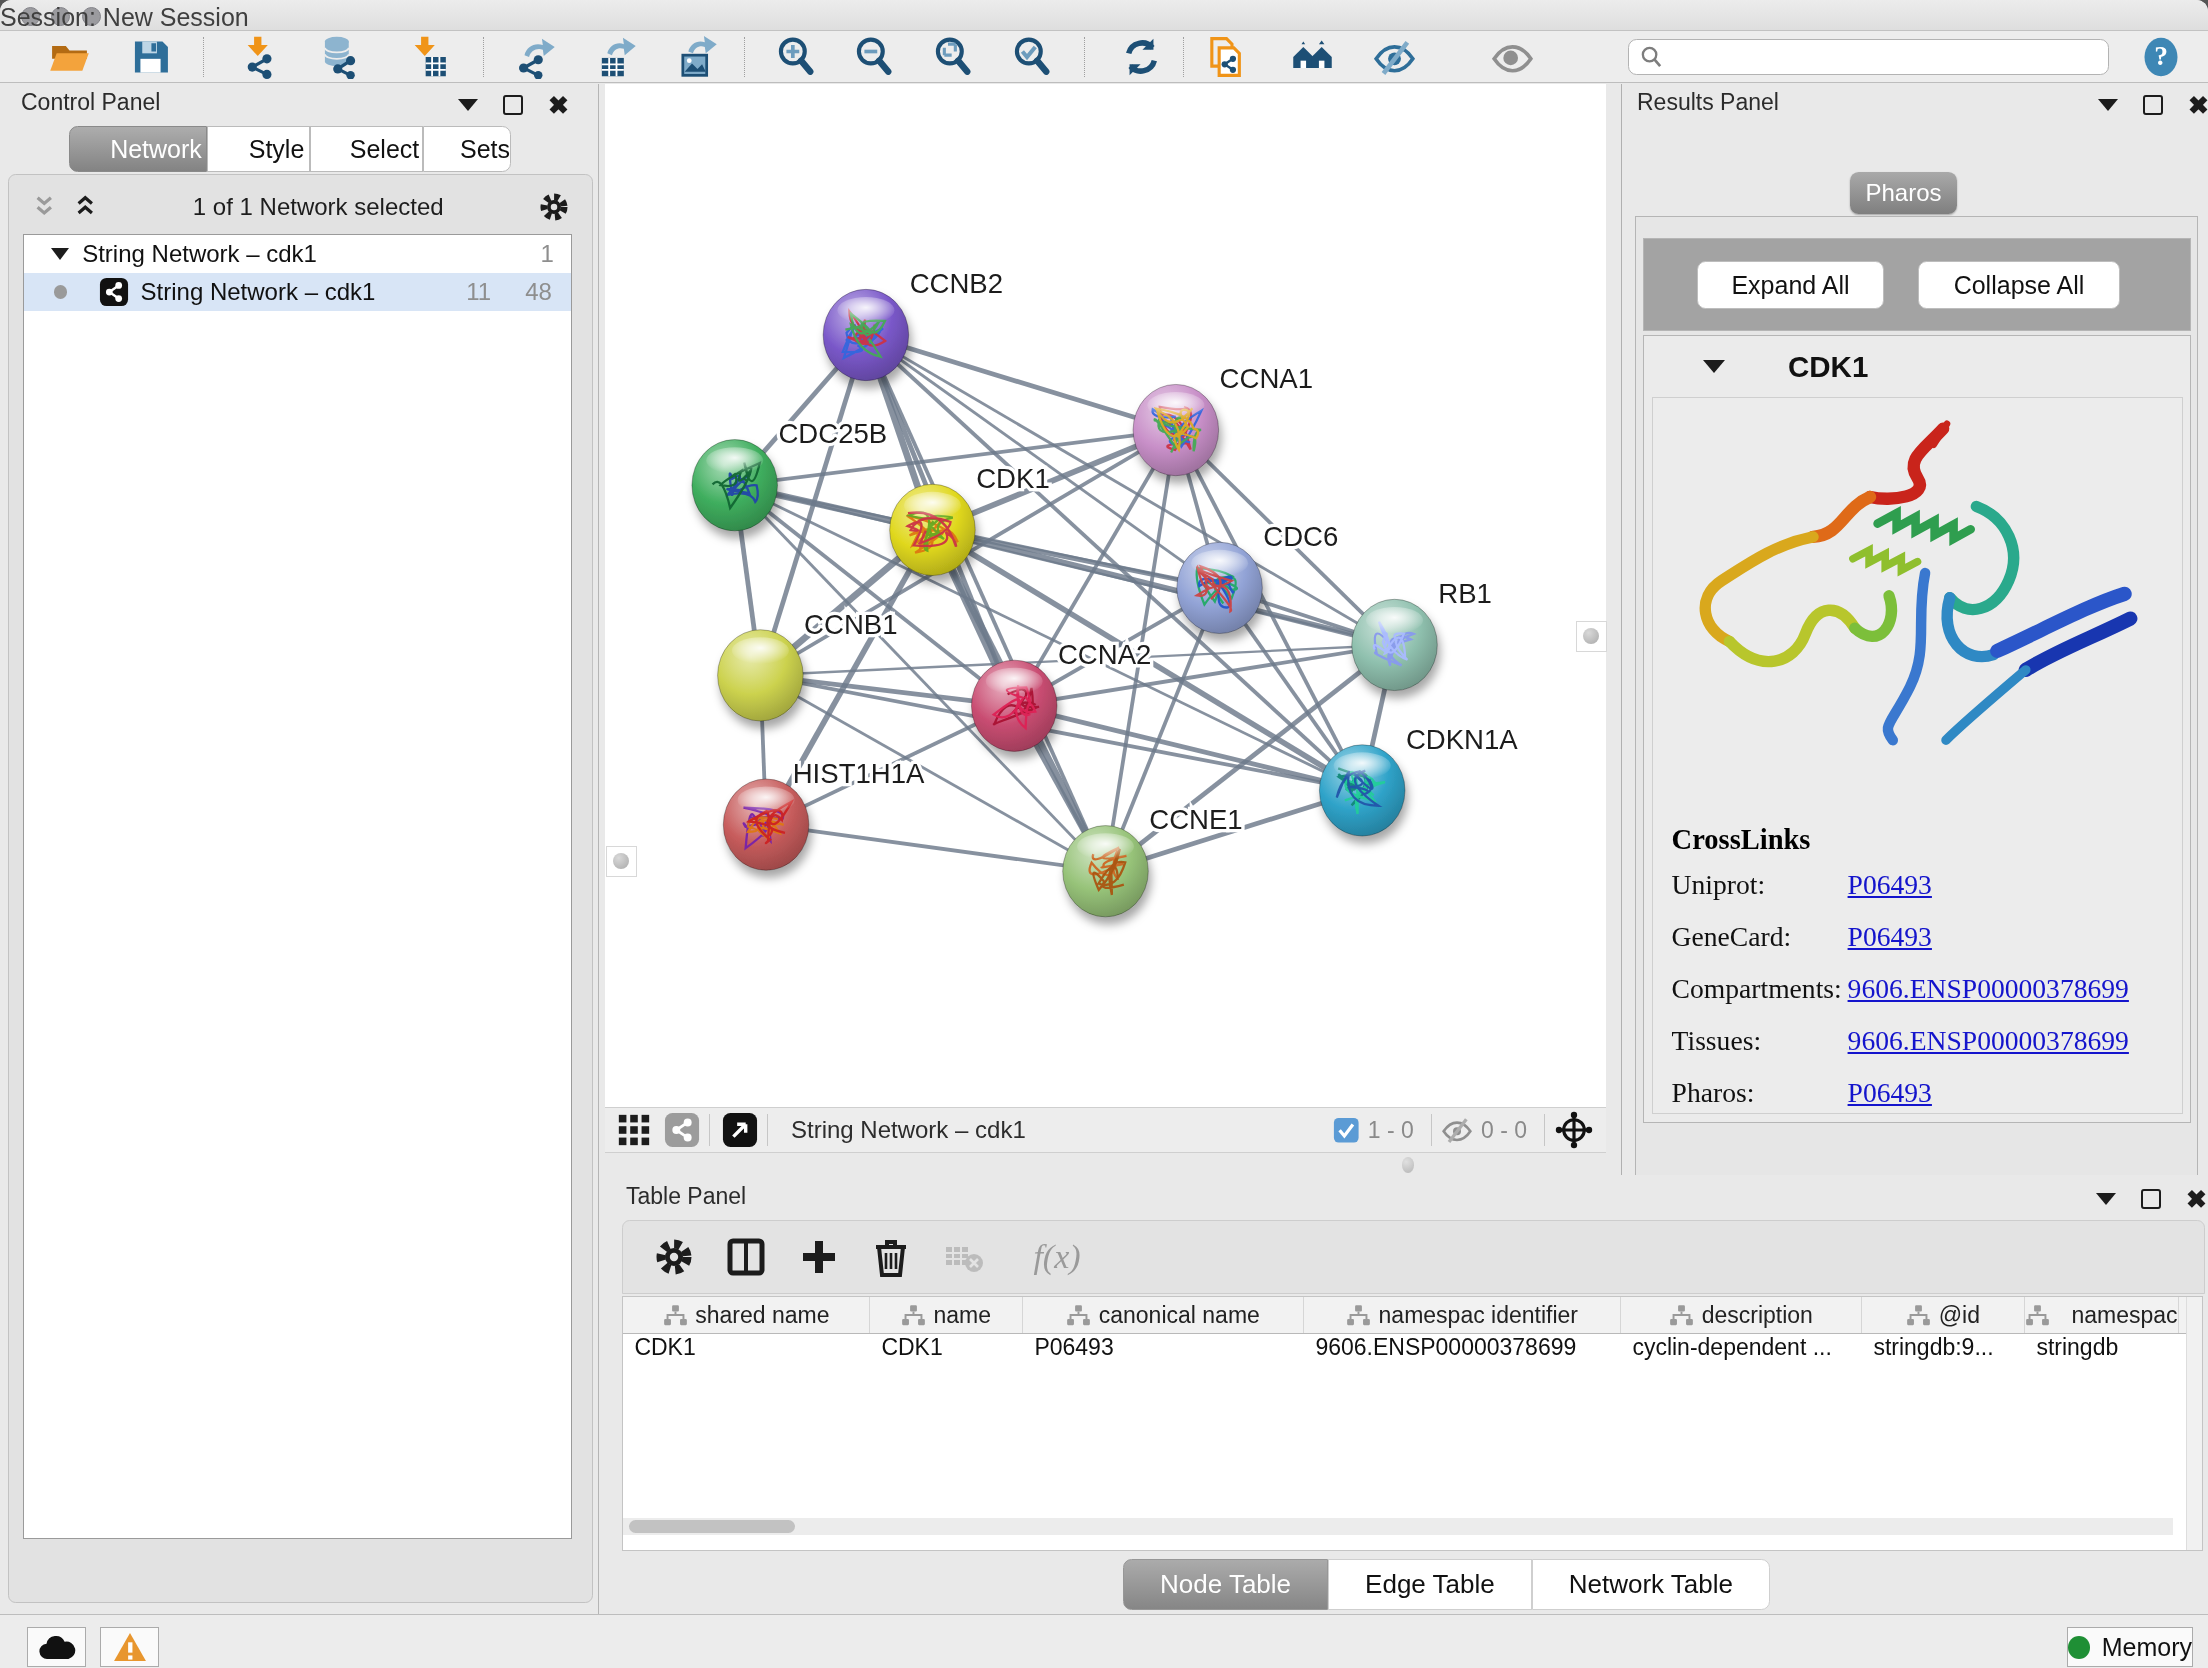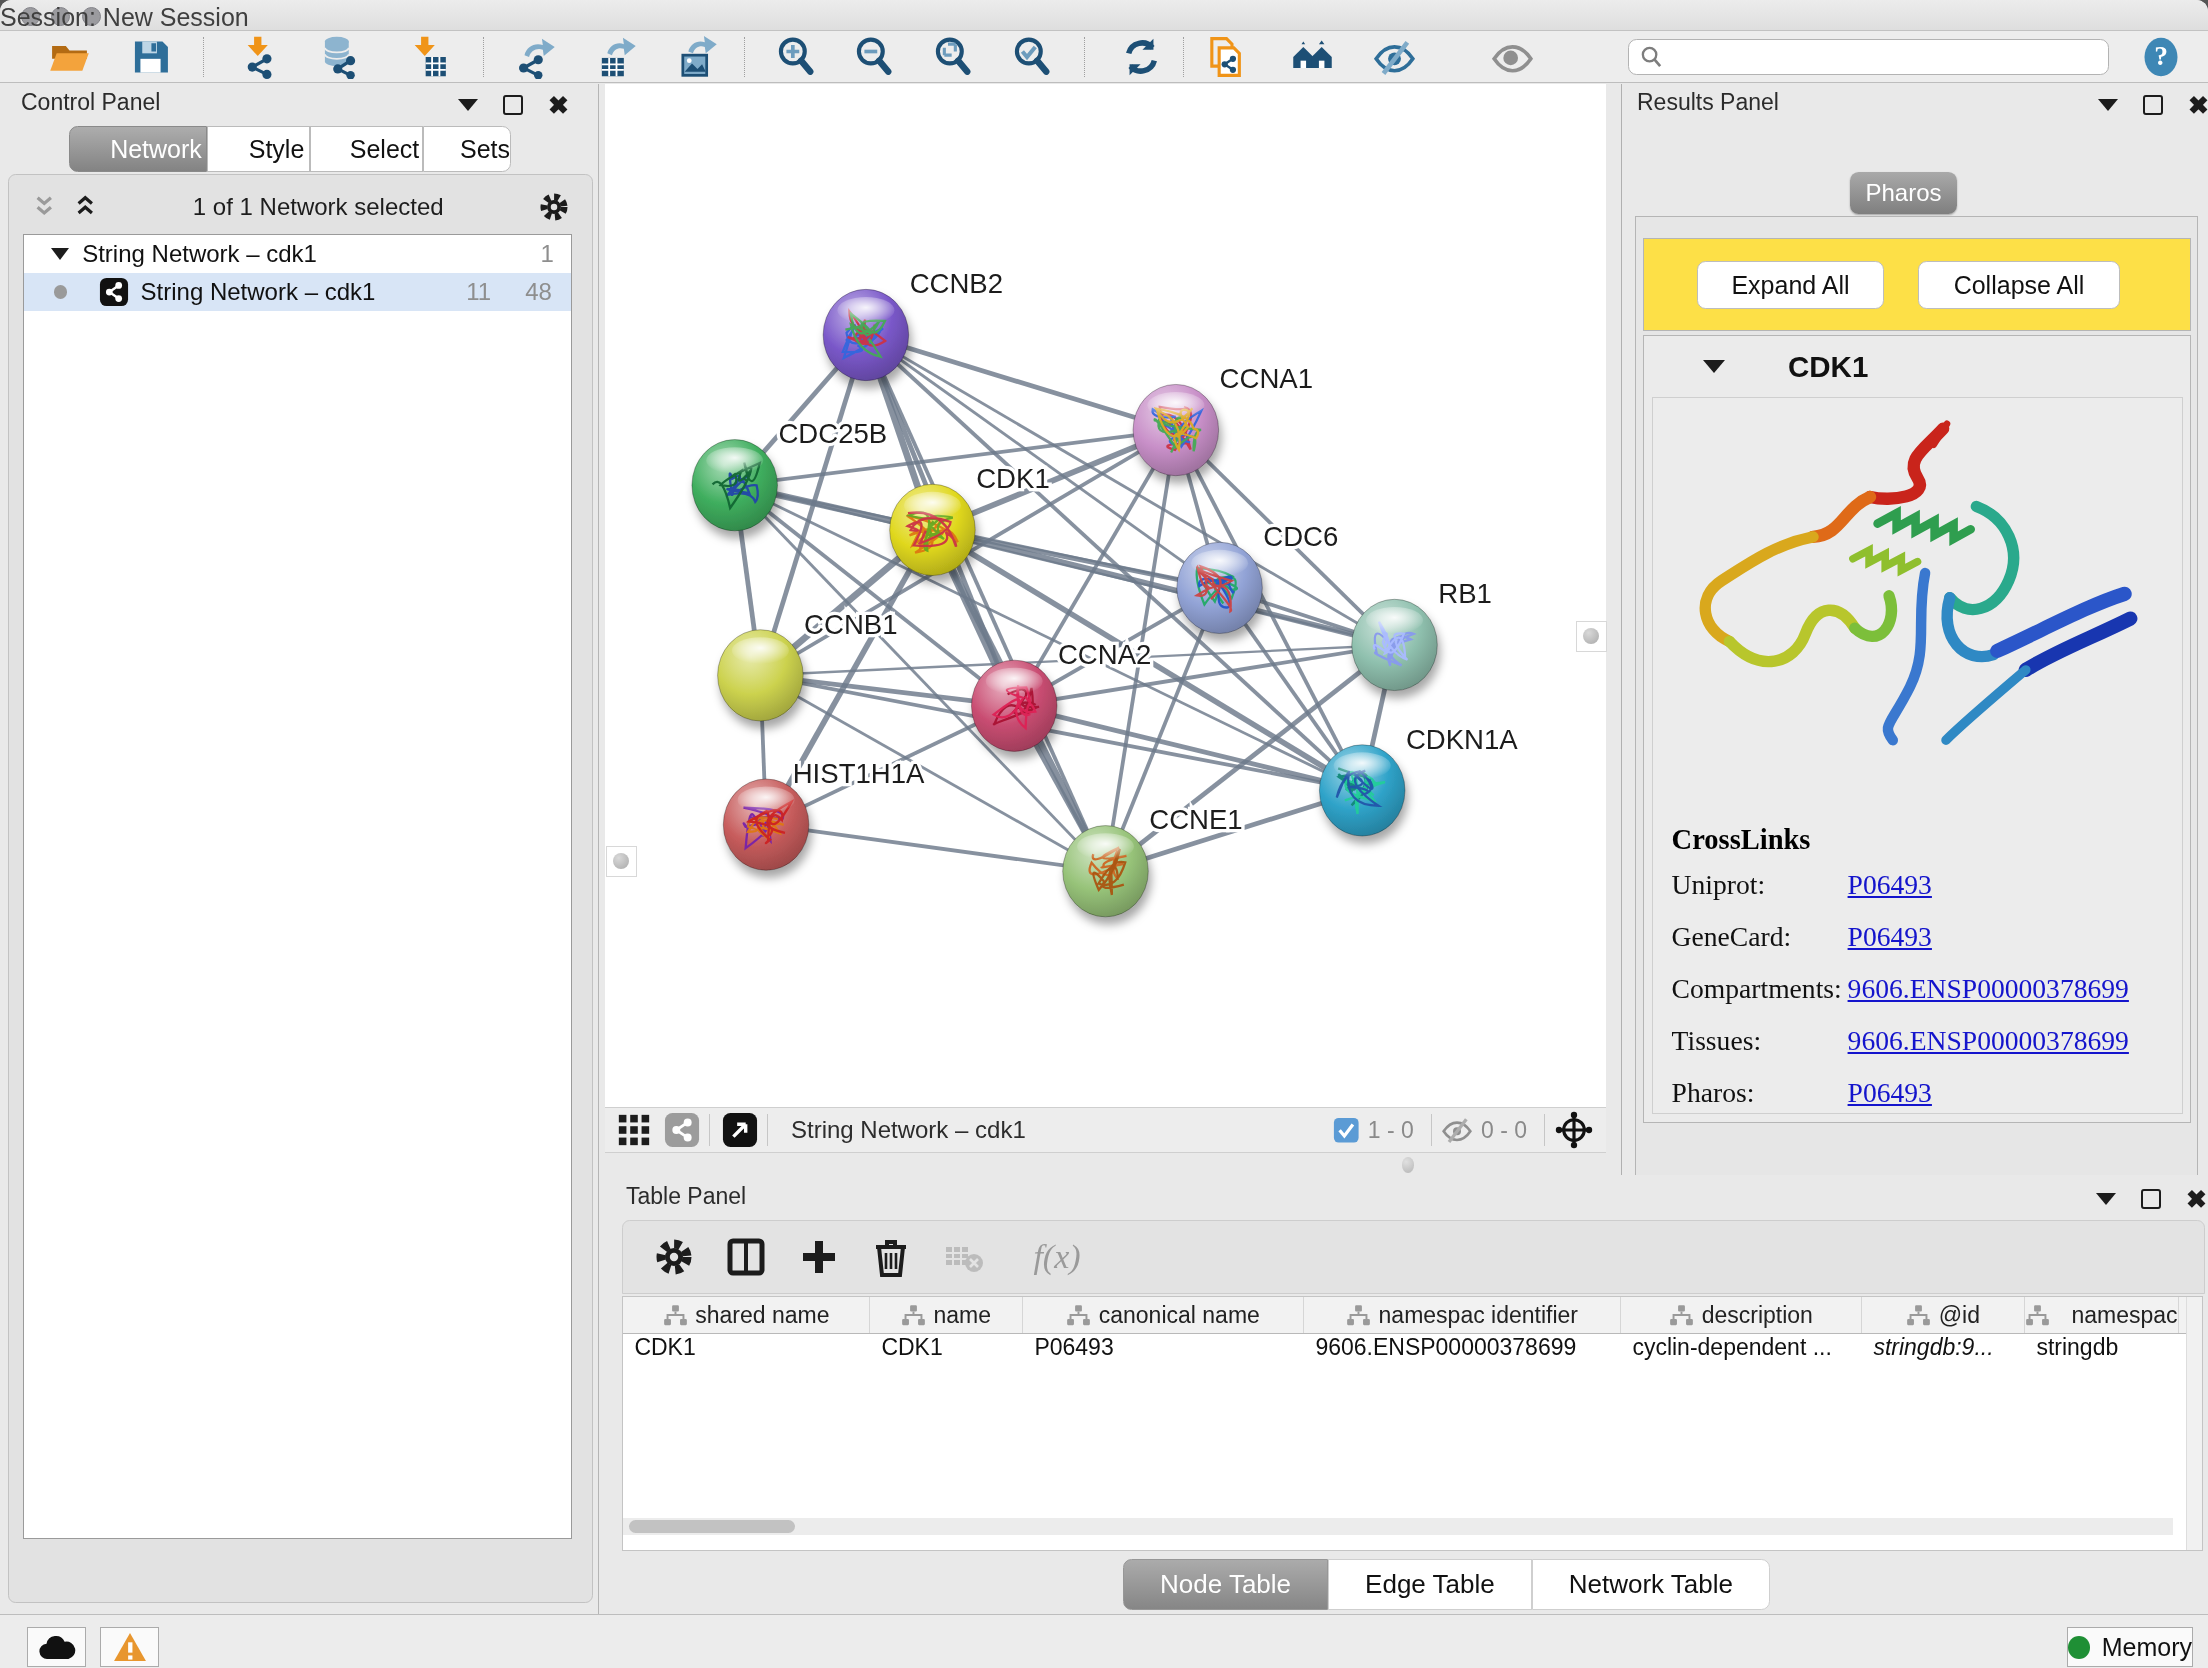--- a/index.html
+++ b/index.html
@@ -58,21 +58,21 @@
      background:radial-gradient(circle at 35% 30%,#d9d9d9,#a9a9a9);display:block;}
   #hsplit{position:absolute;left:1402px;top:1157px;width:12.4px;height:16px;border-radius:50%;
      background:radial-gradient(circle at 35% 30%,#e0e0e0,#b5b5b5);}
   
   #results-panel{position:absolute;left:1621px;top:84px;width:588px;height:1530px;background:#e9e9e9;
      border-left:1.9px solid #b0b0b0;box-sizing:border-box;}
   #rp-tab{position:absolute;left:228px;top:88px;width:107px;height:42px;border-radius:8.6px;
      background:linear-gradient(#a9a9a9,#7f7f7f);color:#fff;font-size:24px;
      display:flex;align-items:center;justify-content:center;box-shadow:0 1px 1.9px rgba(0,0,0,.3);}
   #rp-box{position:absolute;left:13.3px;top:132px;width:561px;height:1010px;background:#e6e6e6;border:1px solid #b5b5b5;}
-  #rp-btnrow{position:absolute;left:6.7px;top:21px;width:546px;height:91px;border:1px solid #b5b5b5;background:#fde047;}
+  #rp-btnrow{position:absolute;left:6.7px;top:21px;width:546px;height:91px;border:1px solid #b5b5b5;background:#a3a3a3;}
   .rp-btn{position:absolute;top:22px;height:46px;background:#fff;border:1px solid #bdbdbd;border-radius:8.6px;
      font-size:25px;color:#111;display:flex;align-items:center;justify-content:center;}
   #rp-section{position:absolute;left:6.7px;top:118px;width:546px;height:786px;background:#ebebeb;border:1px solid #b5b5b5;}
   #rp-sec-head{position:absolute;left:0;top:0;width:100%;height:61px;display:flex;align-items:center;}
   #rp-sec-title{font-size:29.5px;font-weight:bold;color:#111;margin-left:63px;}
   #rp-content{position:absolute;left:7.6px;top:61px;width:529px;height:715px;background:#ececec;border:1px solid #cfcfcf;}
   #rp-desc{font-size:25px;color:#111;margin:15px 0 0 11.4px;}
   #crosslinks{position:absolute;left:19px;top:426px;font-family:"Liberation Serif",serif;}
   #crosslinks h3{font-size:28.5px;margin:0 0 13.3px 0;color:#000;}
   .cl-row{display:flex;margin-bottom:20px;}
@@ -811,21 +811,21 @@
             </svg>
             <span>namespac</span>
           </div>
         </div>
       <div id="tbl-row">
           <div class="td" style="width: 247px;">CDK1</div>
           <div class="td" style="width: 153px;">CDK1</div>
           <div class="td" style="width: 281px;">P06493</div>
           <div class="td" style="width: 317px;">9606.ENSP00000378699</div>
           <div class="td" style="width: 241px;">cyclin-dependent ...</div>
-          <div class="td" style="width: 163px; font-style: italic;">stringdb:9...</div>
+          <div class="td" style="width: 163px;">stringdb:9...</div>
           <div class="td" style="width: 154px;">stringdb</div>
         </div>
       <div id="hscroll">
           <i></i>
         </div>
       <div id="vscroll"></div>
     </div>
     <div id="tp-tabs">
       <div class="tp-tab active" style="border-radius:8.6px 0 0 8.6px">Node Table</div>
       <div class="tp-tab">Edge Table</div>

